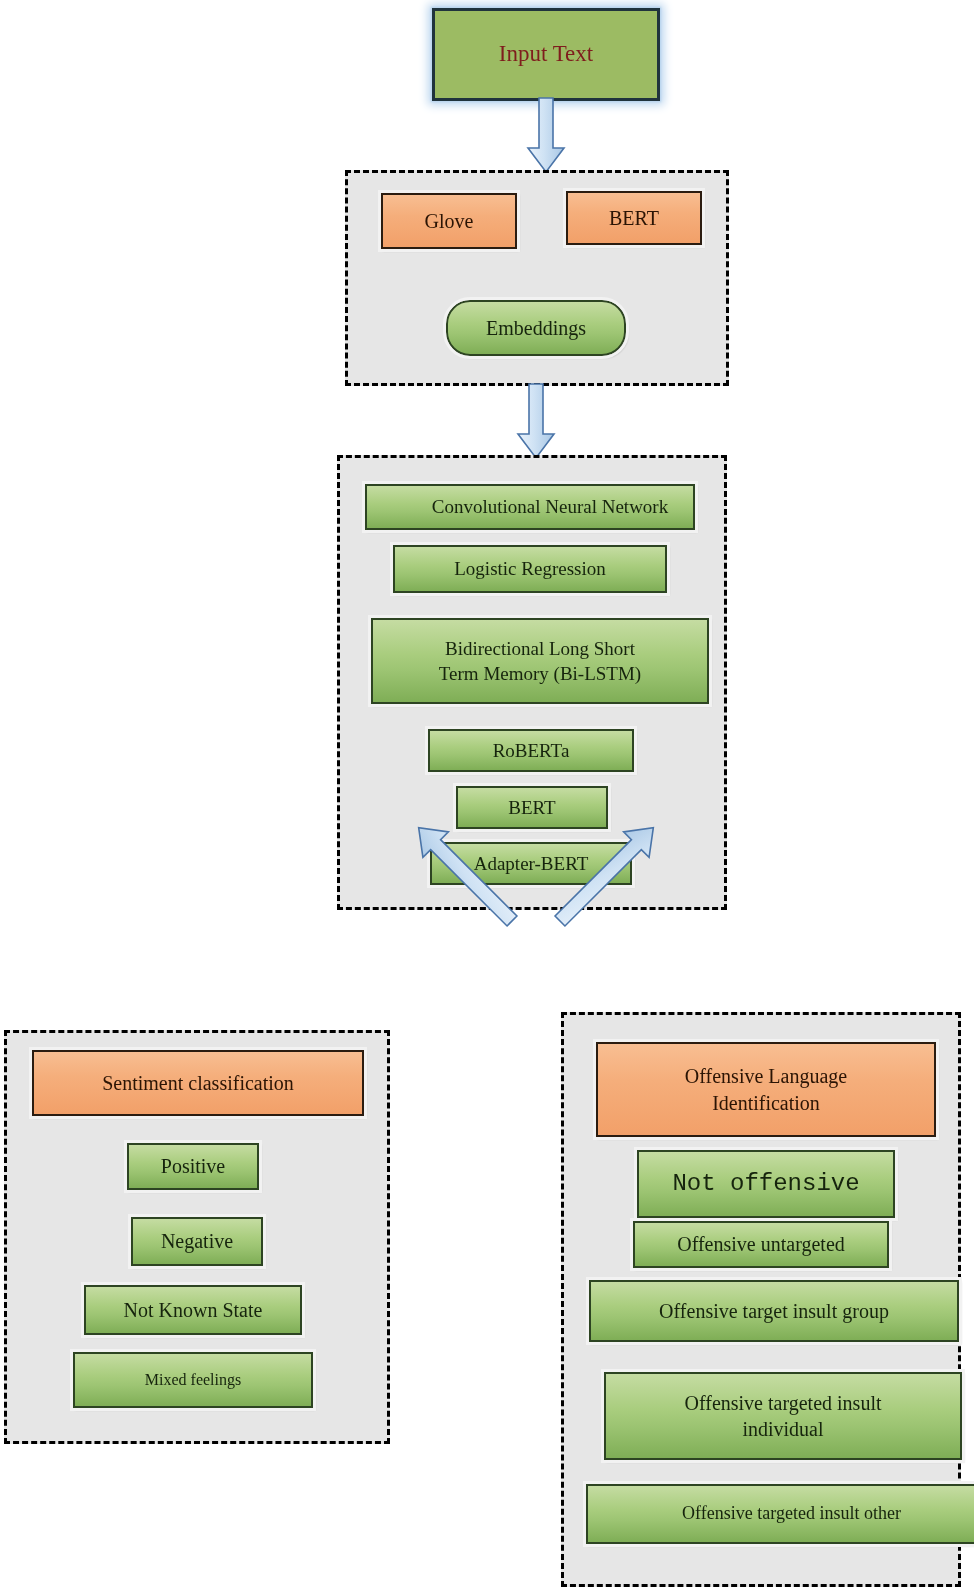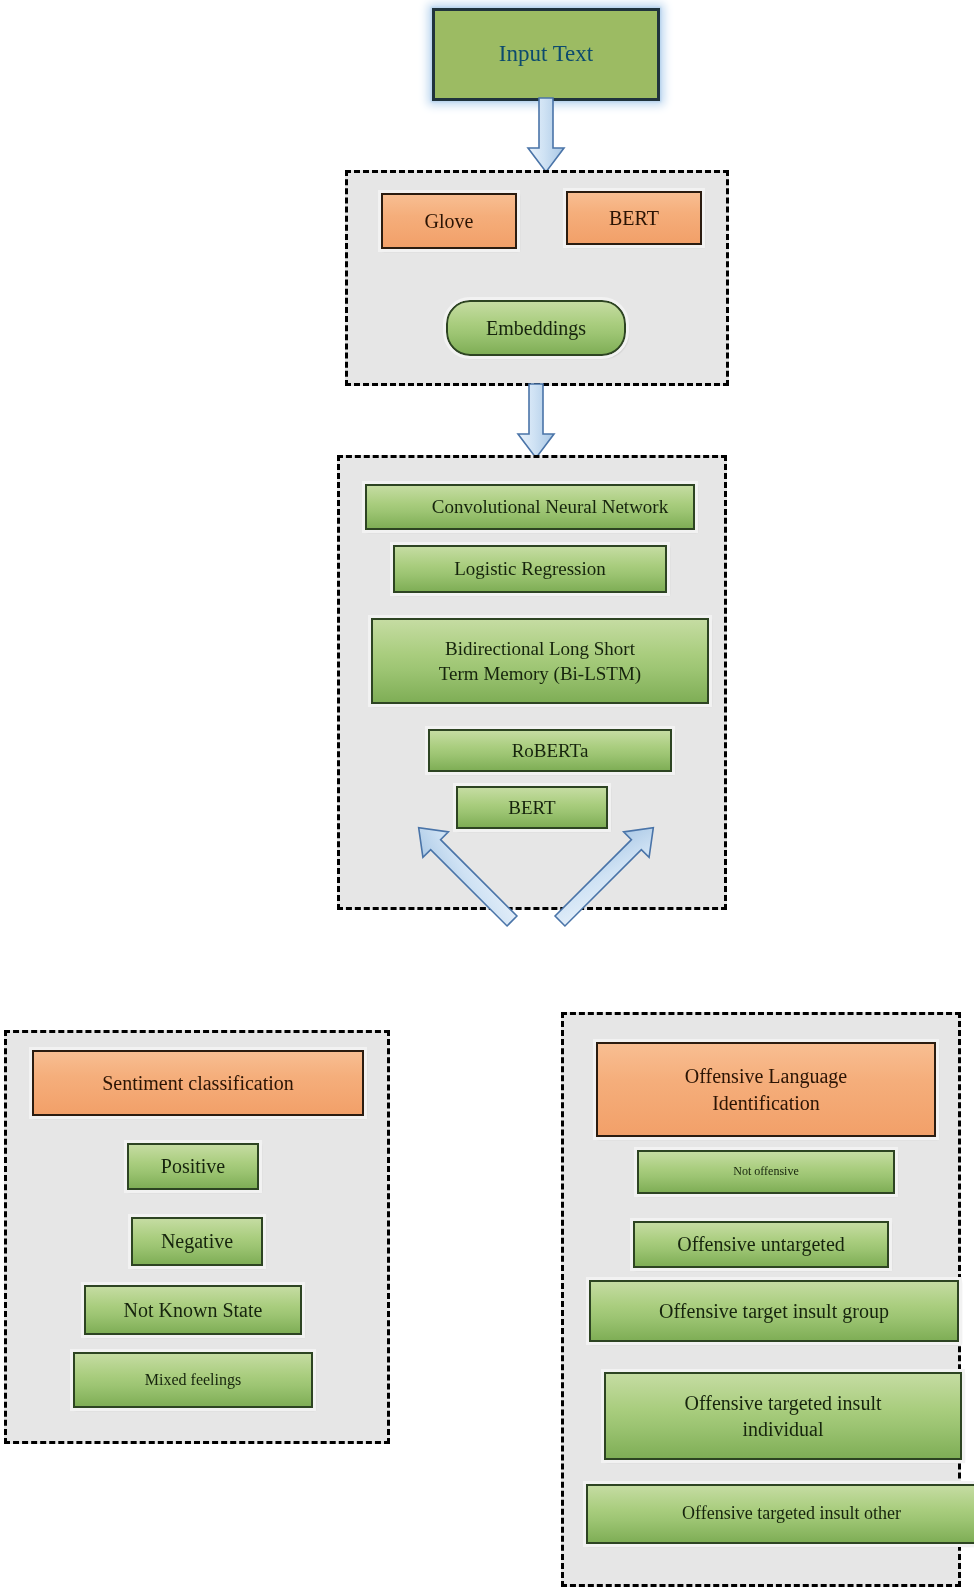--- a/index.html
+++ b/index.html
@@ -29,21 +29,21 @@
     line-height: 1.32;
     color: #1b2d10;
   }
 
   
   .input-box {
     background: #9cbb63;
     border: 3px solid #20333d;
     box-shadow: 0 0 9px 4px #bcd6ef, 0 0 2px 1px #a8c8e8;
     font-size: 23px;
-    color: #0c4a6e;
+    color: #7f1d1d;
   }
 
   
   .panel {
     position: absolute;
     box-sizing: border-box;
     background: #e6e6e6;
     border: 3px dashed #000000;
   }
 
@@ -131,28 +131,31 @@
 
   <div class="node chip-green" style="left:393px; top:545px; width:274px; height:48px; font-size:19px;">
     <span>Logistic Regression</span>
   </div>
 
   <div class="node chip-green" style="left:371px; top:618px; width:338px; height:86px; font-size:19px; flex-direction:column;">
     <span>Bidirectional Long Short</span>
     <span>Term Memory (Bi-LSTM)</span>
   </div>
 
-  <div class="node chip-green" style="left:428px; top:729px; width:244px; height:43px; font-size:19px;">
+  <div class="node chip-green" style="left:428px; top:729px; width:206px; height:43px; font-size:19px;">
     <span>RoBERTa</span>
   </div>
 
   <div class="node chip-green" style="left:456px; top:786px; width:152px; height:43px; font-size:19px;">
     <span>BERT</span>
   </div>
 
+  <div class="node chip-green" style="left:430px; top:842px; width:202px; height:43px; font-size:19px;">
+    <span>Adapter-BERT</span>
+  </div>
 
   <div class="arrow" style="left:385px; top:918px; width:140px; height:110px;">
     <svg width="140" height="110" viewBox="0 0 140 110">
       <defs>
         <linearGradient id="agrad3" x1="0" y1="0" x2="1" y2="1">
           <stop offset="0%" stop-color="#e9f2fb"></stop>
           <stop offset="50%" stop-color="#cfe2f4"></stop>
           <stop offset="100%" stop-color="#a7c6e4"></stop>
         </linearGradient>
       </defs>
@@ -201,21 +204,21 @@
   </div>
 
   <div class="panel" style="left:561px; top:1012px; width:400px; height:575px;">
   </div>
 
   <div class="node chip-orange" style="left:596px; top:1042px; width:340px; height:95px; font-size:20px; flex-direction:column;">
     <span>Offensive Language</span>
     <span>Identification</span>
   </div>
 
-  <div class="node chip-green" style="left:637px; top:1150px; width:258px; height:44px; font-size:12px;">
+  <div class="node chip-green" style="left:637px; top:1150px; width:258px; height:68px; font-size:24px;font-family:Liberation Mono, monospace;">
     <span>Not offensive</span>
   </div>
 
   <div class="node chip-green" style="left:633px; top:1221px; width:256px; height:47px; font-size:20px;">
     <span>Offensive untargeted</span>
   </div>
 
   <div class="node chip-green" style="left:589px; top:1280px; width:370px; height:62px; font-size:20px;">
     <span>Offensive target insult group</span>
   </div>

